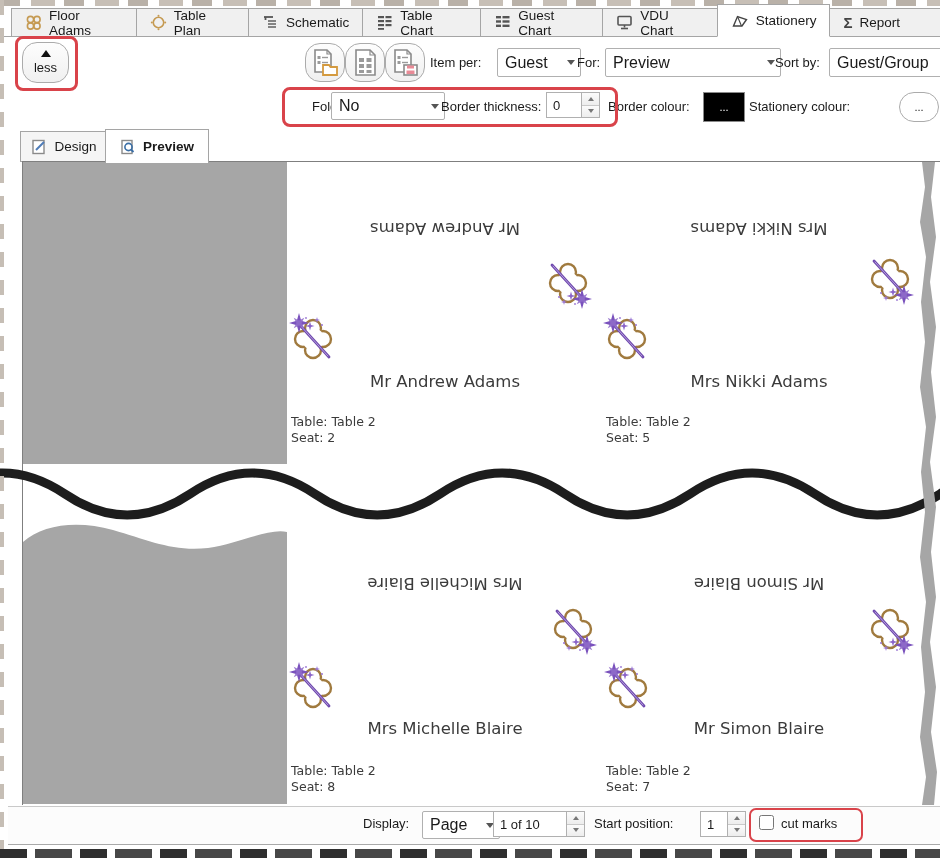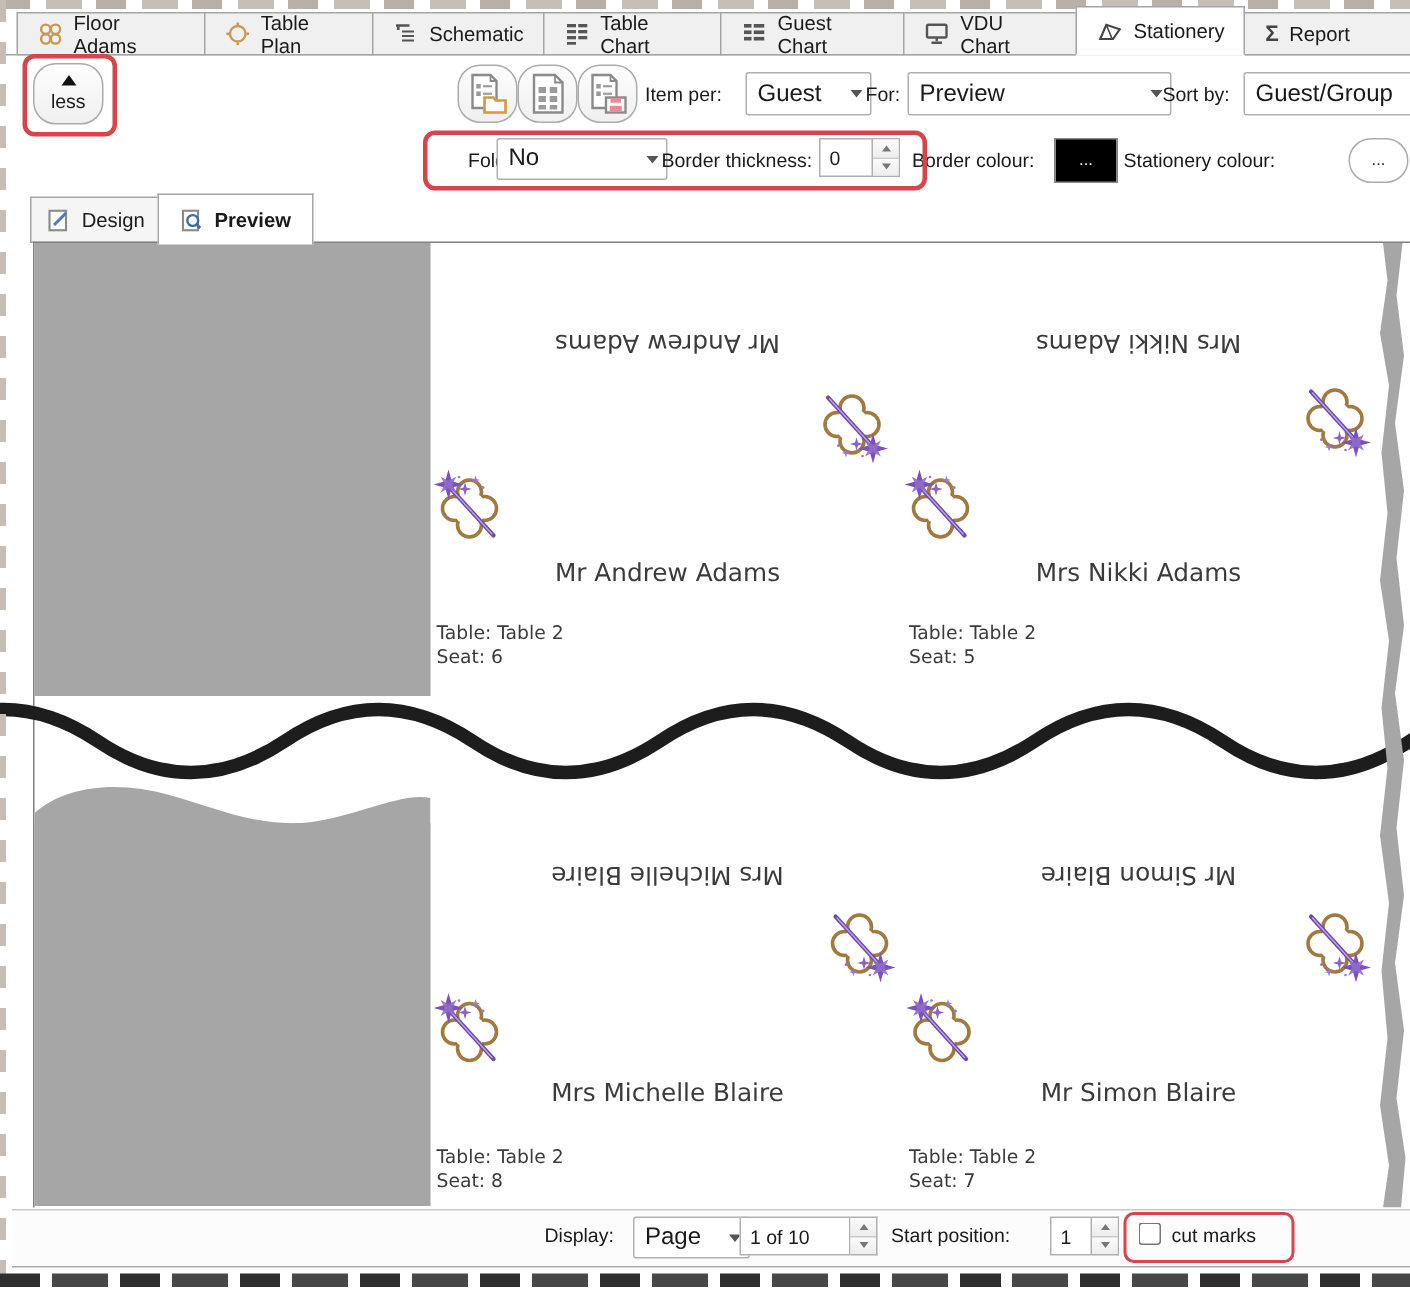--- a/index.html
+++ b/index.html
@@ -283,21 +283,21 @@
       <use href="#orn"></use>
     </svg>
   <svg class="orn" style="left:603px;top:313px;" viewBox="0 0 48 48">
       <use href="#orn"></use>
     </svg>
 
   <div class="pname" style="left:345px;top:372px;">Mr Andrew Adams</div>
   <div class="pname" style="left:659px;top:372px;">Mrs Nikki Adams</div>
 
   <div class="ptbl" style="left:291px;top:414px;">Table: Table 2</div>
-  <div class="ptbl" style="left:291px;top:430px;">Seat: 6</div>
+  <div class="ptbl" style="left:291px;top:430px;">Seat: 2</div>
   <div class="ptbl" style="left:606px;top:414px;">Table: Table 2</div>
   <div class="ptbl" style="left:606px;top:430px;">Seat: 5</div>
 
   <svg class="abs" style="left:0;top:450px;" width="940" height="86">
     <path d="M -60 44 q 62 -42 125 0 q 62 42 125 0 q 62 -42 125 0 q 62 42 125 0 q 62 -42 125 0 q 62 42 125 0 q 62 -42 125 0 q 62 42 125 0 q 62 -42 125 0" fill="none" stroke="#1d1d1d" stroke-width="9" stroke-linecap="round"></path>
   </svg>
 
   <svg class="abs" style="left:23px;top:516px;" width="264" height="34">
     <path d="M0 26 C 20 8, 55 4, 90 14 C 125 24, 150 36, 185 32 C 215 28, 245 12, 264 16 L264 34 L0 34 Z" fill="#a6a6a6"></path>
   </svg>

